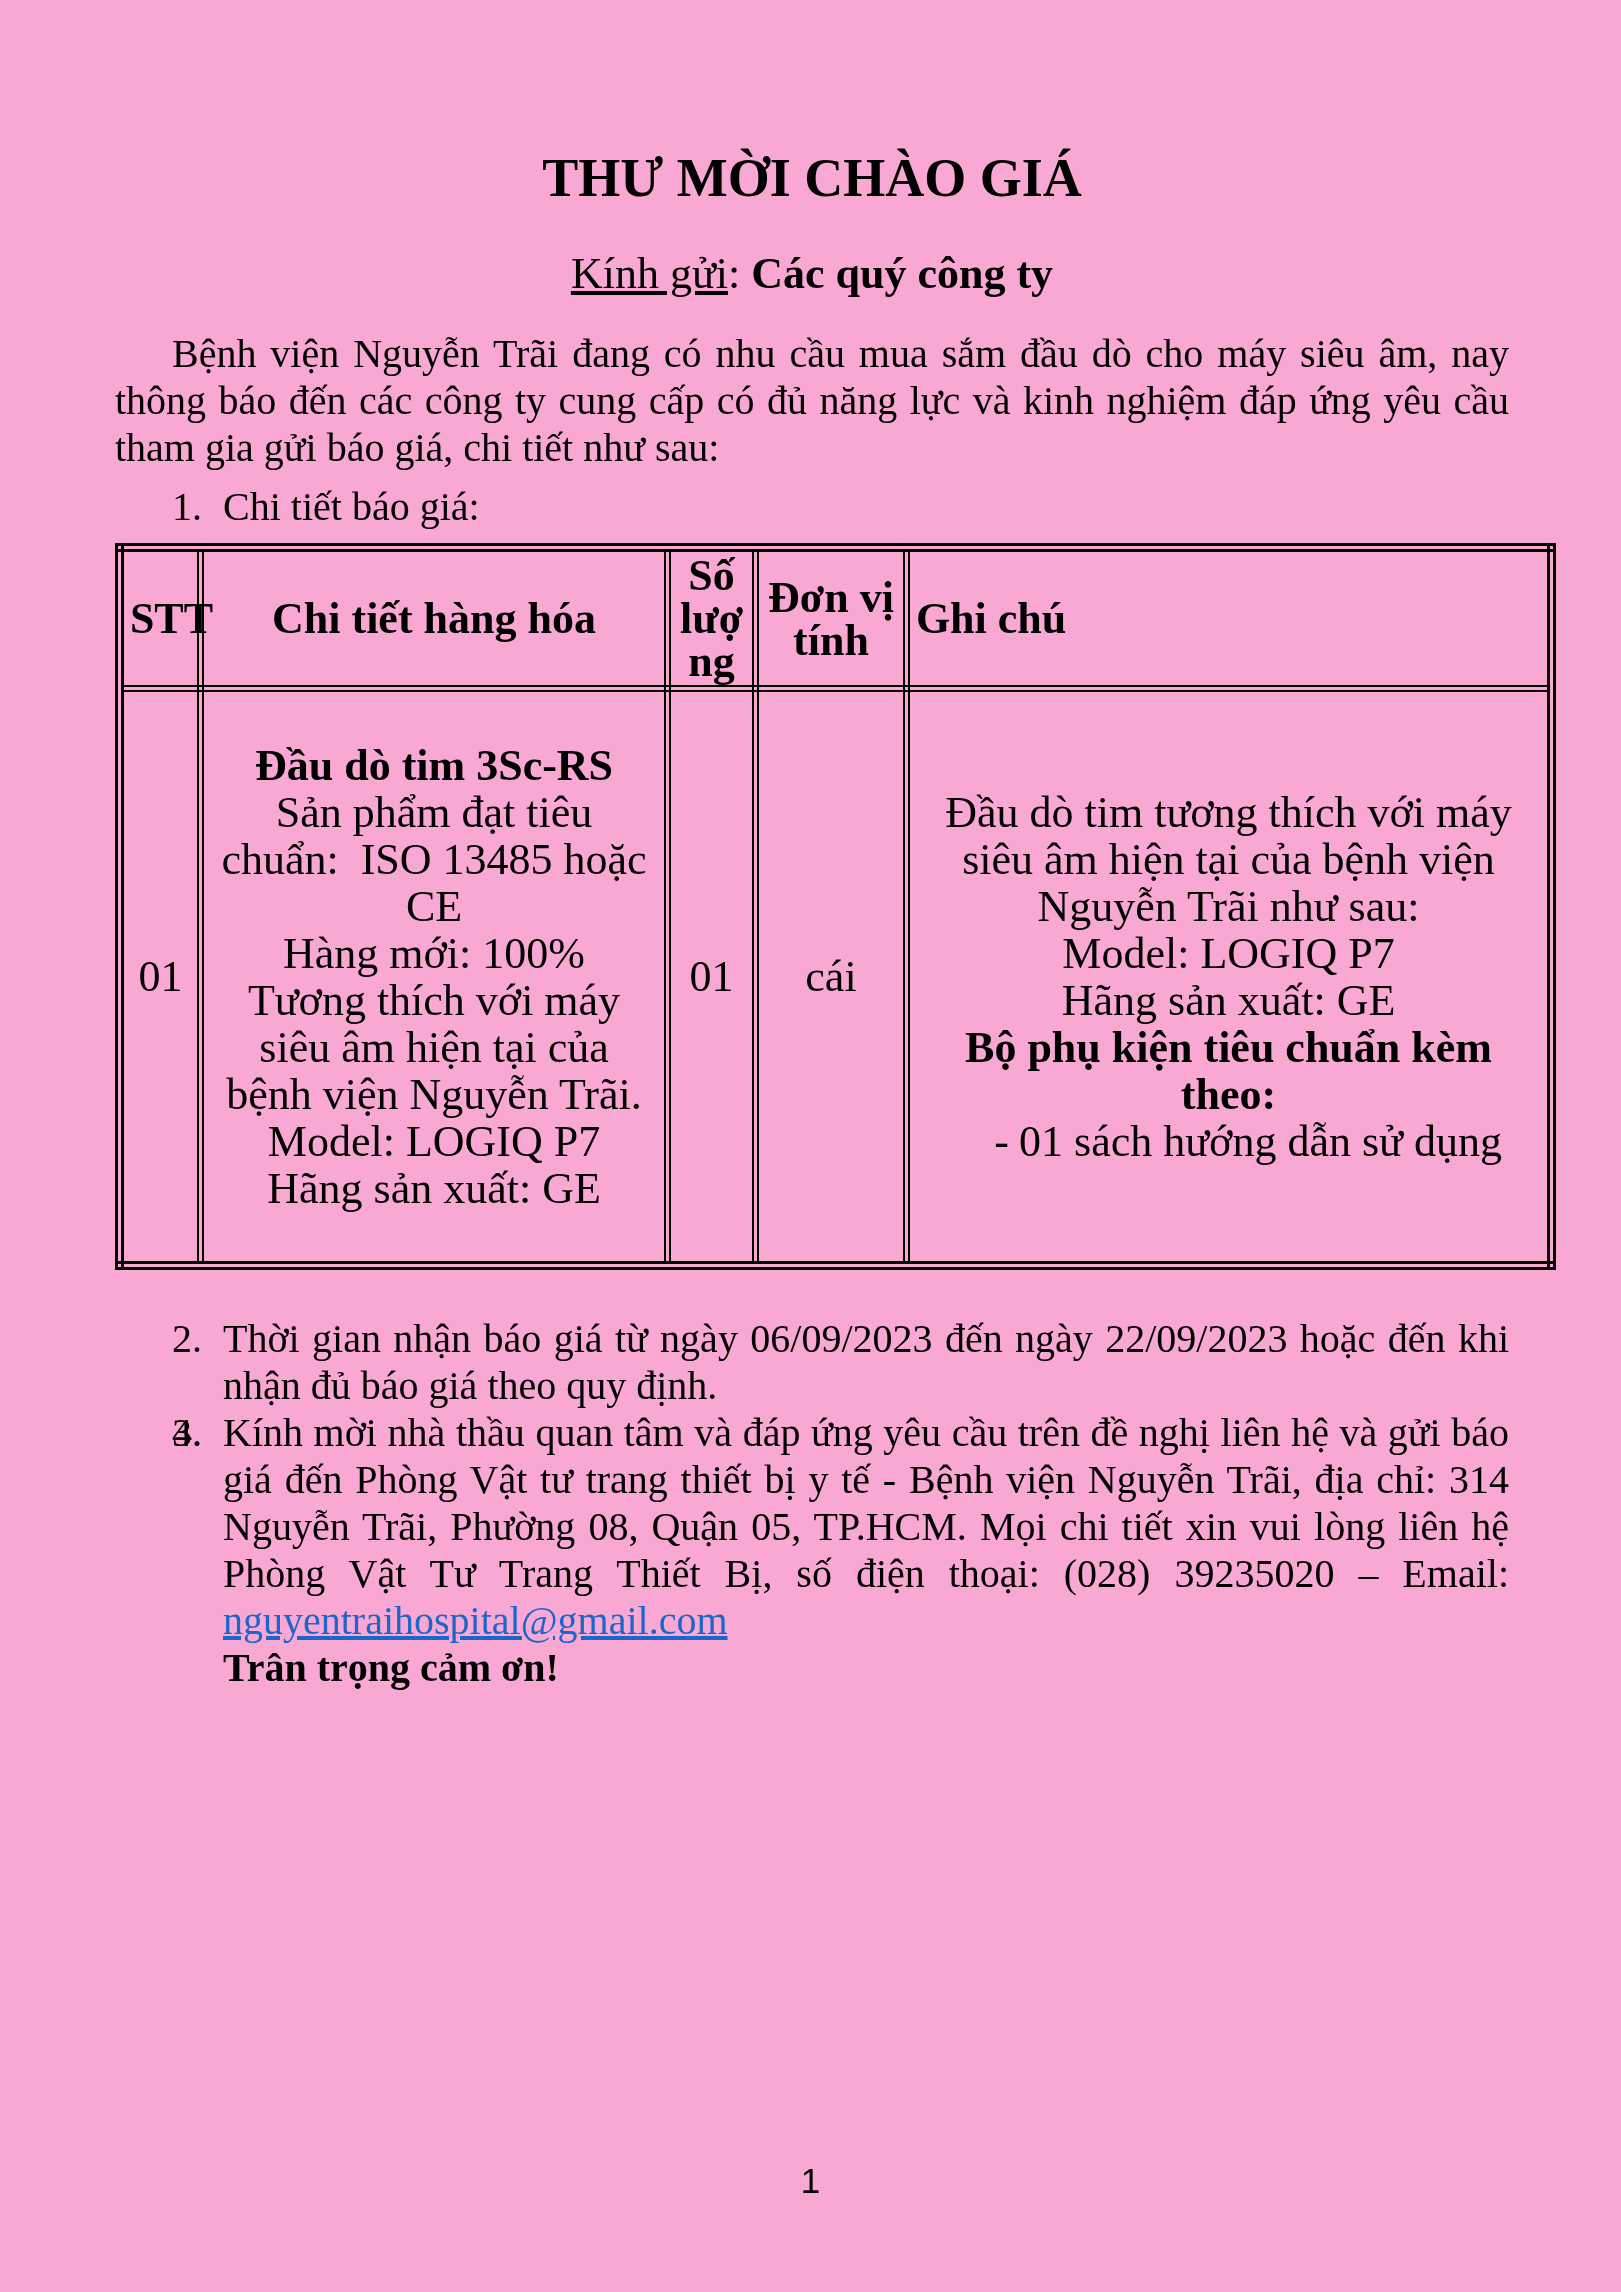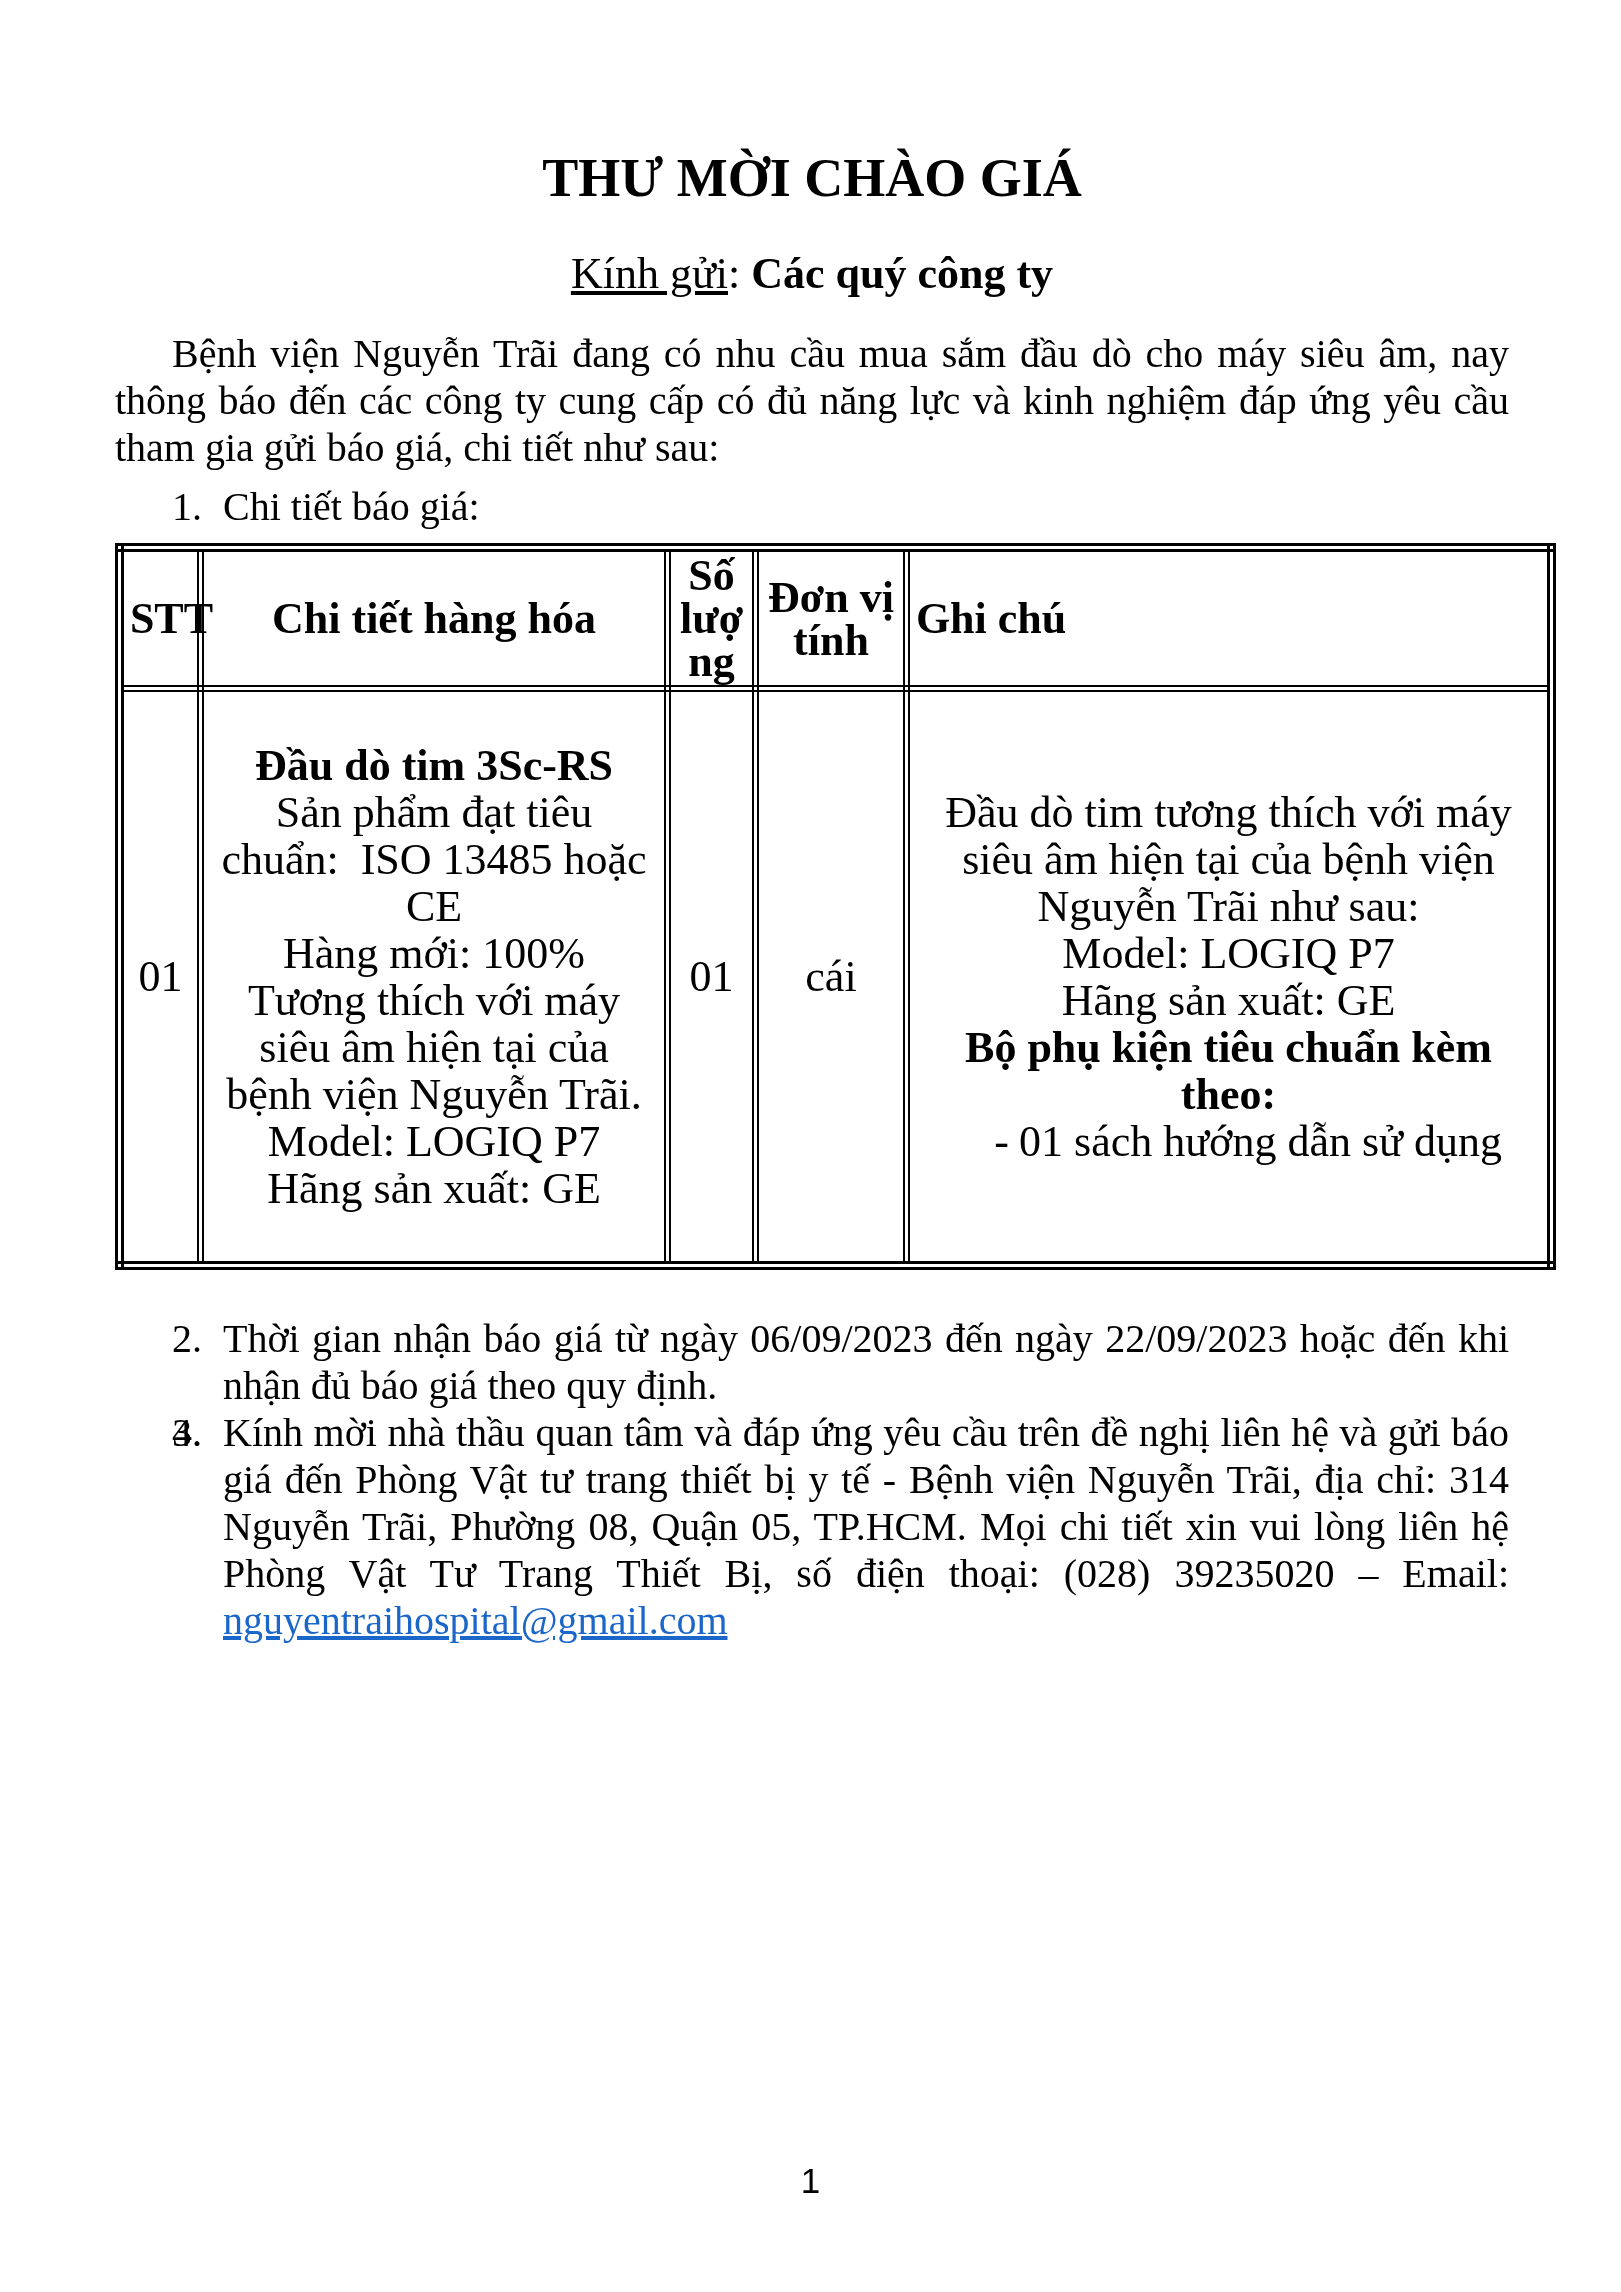--- a/index.html
+++ b/index.html
@@ -1,20 +1,20 @@
 <!DOCTYPE html>
 <html lang="vi"><head>
 <meta charset="utf-8">
 <style>
   html,body{margin:0;padding:0;background:#e9e9e9;}
   .page{
     position:relative;
     width:1621px;height:2293px;
     margin:0 auto;
-    background:#ffffff;
+    background:#f9a8d4;
     color:#000000;
     font-family:"Liberation Serif",serif;
     font-size:40px;
     line-height:47px;
     overflow:hidden;
   }
   .content{padding:0 112px 0 115px;}
   .b{font-weight:bold;}
   .u{text-decoration:underline;}
   .pre{white-space:pre-wrap;}
@@ -150,19 +150,20 @@
     <div class="items">
       <div class="num-item">
         <span class="num">2.</span><span>Thời gian nhận báo giá từ ngày 06/09/2023 đến ngày 22/09/2023 hoặc đến khi nhận đủ báo giá theo quy định.</span>
       </div>
       <div class="num-item">
         <span class="num">3.</span>
       </div>
       <div class="num-item">
         <span class="num">4.</span><span class="pre">Kính mời nhà thầu quan tâm và đáp ứng yêu cầu trên đề nghị liên hệ và gửi báo giá đến Phòng Vật tư trang thiết bị y tế - Bệnh viện Nguyễn Trãi, địa chỉ: 314 Nguyễn Trãi, Phường 08, Quận 05, TP.HCM. Mọi chi tiết xin vui lòng liên hệ Phòng Vật Tư Trang Thiết Bị, số điện thoại: (028) 39235020 – Email: </span><a href="#" class="email" style="color: rgb(27, 102, 201);">nguyentraihospital@gmail.com</a>
       </div>
+      <div class="closing">Trân trọng cảm ơn!</div>
     </div>
 
   </div>
 
   <div class="page-number">1</div>
 </div>
 
 
 </body></html>

